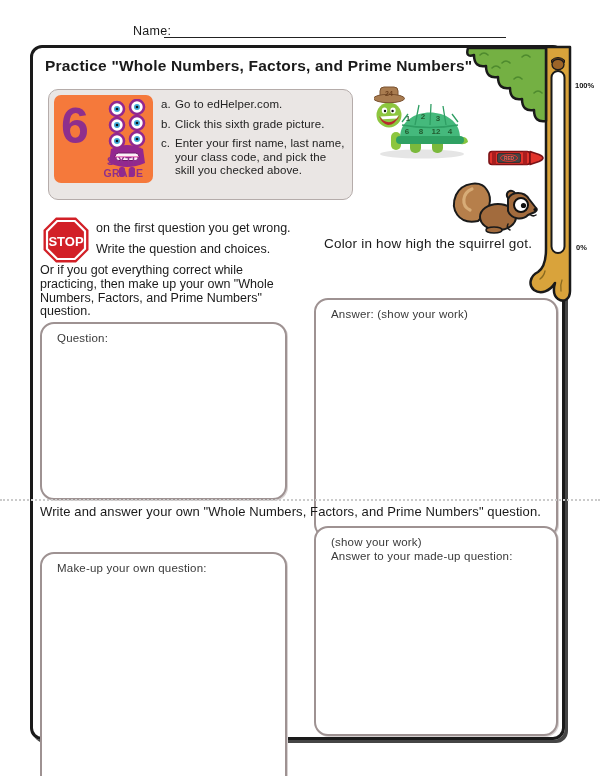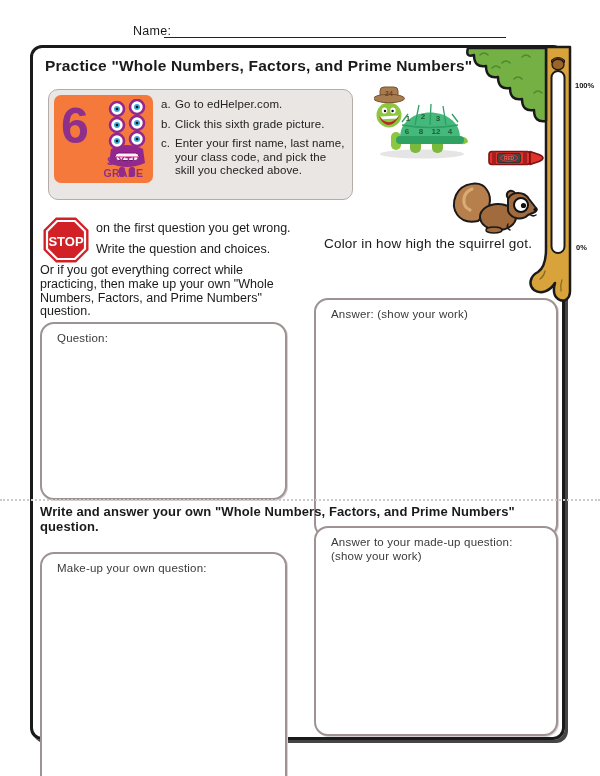--- a/index.html
+++ b/index.html
@@ -47,21 +47,21 @@
 
   
   .wbox { border:2px solid #9E9292; border-radius:14px; background:#fff; box-shadow:inset 0 0 0 1.5px #fff, 1px 1px 0 #d8d2d2; }
   .wbox .wlabel { padding:8px 10px 0 15px; font-size:11.5px; color:#3a3a3a; letter-spacing:.2px; line-height:13.5px; }
   .q-box  { left:40px;  top:322px; width:247px; height:178px; }
   .a-box  { left:314px; top:256px; width:244px; height:240px;margin-top:42px; }
   .mk-box { left:40px;  top:552px; width:247px; height:260px; }
   .ma-box { left:314px; top:526px; width:244px; height:210px; }
 
   .dashed-sep { left:0; top:499px; width:600px; height:0; border-top:2px dotted #cbcbcb; z-index:7; }
-  .bottom-heading { left:40px; top:504px; width:528px; font-size:13px; font-weight:700; letter-spacing:.1px; z-index:8; }
+  .bottom-heading { left:40px; top:504px; width:528px; font-size:13px; font-weight:400; letter-spacing:.1px; z-index:8; }
 
   
   .tree-svg     { left:450px; top:45px;  width:122px; height:265px; z-index:5; }
   .turtle-svg   { left:374px; top:84px;  width:96px;  height:76px; }
   .crayon-svg   { left:484px; top:144px; width:64px;  height:28px; z-index:6; }
   .squirrel-svg { left:448px; top:179px; width:92px;  height:56px; }
   .stop-svg     { left:42px;  top:216px; width:48px;  height:48px; }
   .monster-svg  { right:3px;  top:4px;   width:46px;  height:82px; }
 
   .pct { font-size:7.5px; font-weight:700; color:#111; z-index:6; }
@@ -212,16 +212,16 @@
 </div>
 
 <div class="abs dashed-sep"></div>
 
 <div class="abs bottom-heading">Write and answer your own "Whole Numbers, Factors, and Prime Numbers" question.</div>
 <div class="abs wbox mk-box">
   <div class="wlabel">Make-up your own question:</div>
 </div>
 <div class="abs wbox ma-box">
   <div class="wlabel">
+    <div>(show your work)</div>
     <div>Answer to your made-up question:</div>
-    <div>(show your work)</div>
   </div>
 </div>
 
 </body></html>

